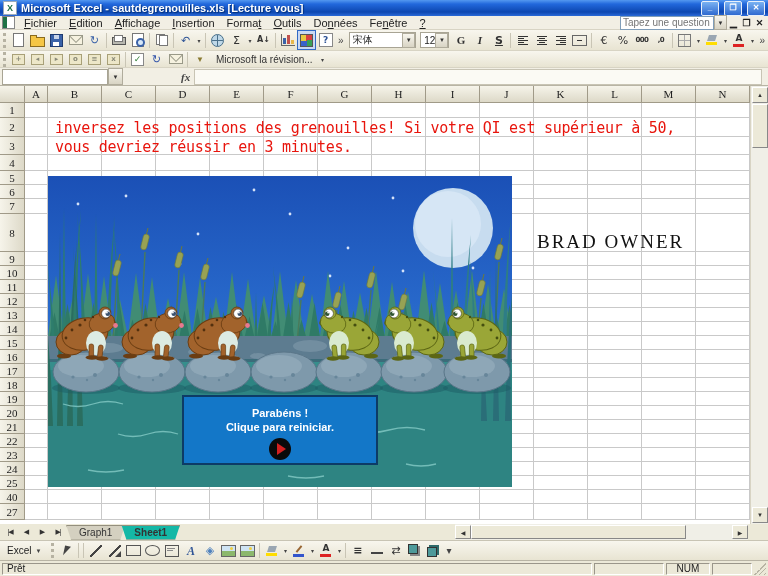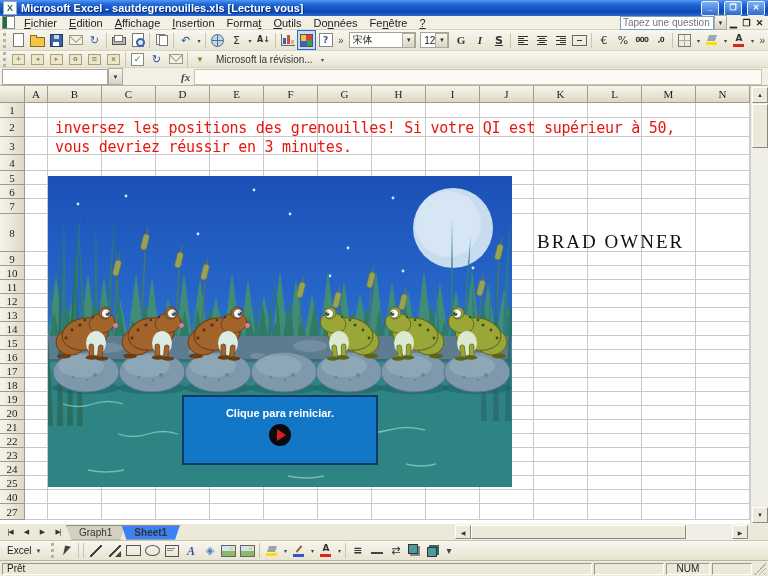--- a/index.html
+++ b/index.html
@@ -140,21 +140,21 @@
   #vscroll{left:750px;top:86px;width:18px;height:438px;background:#F0EFE7;border-left:1px solid #D8D4C4;box-sizing:border-box}
   .sbtn{width:16px;height:16px;background:#ECE9D8;border:1px solid;border-color:#FFF #888 #888 #FFF;
     display:flex;align-items:center;justify-content:center;font-size:6px;color:#333;box-sizing:border-box}
   #vthumb{position:absolute;left:1px;top:18px;width:16px;height:44px;background:#ECE9D8;border:1px solid;border-color:#FFF #888 #888 #FFF;box-sizing:border-box}
   #vdown{position:absolute;left:1px;bottom:1px}
   
   #tabsbar{left:0;top:524px;width:768px;height:16px;background:#ECE9D8;display:flex;align-items:center;box-sizing:border-box;padding-left:2px}
   .tabnav{width:16px;height:13px;display:flex;align-items:center;justify-content:center;font-size:7px;color:#333;letter-spacing:-1px}
   .sheettab{height:15px;display:flex;align-items:center;padding:0 12px;background:#D4D0C0;color:#333;font-size:10px;
     border:1px solid #948F7E;box-sizing:border-box;clip-path:polygon(0 0,100% 0,calc(100% - 5px) 100%,5px 100%);margin-left:-4px}
-  .sheettab.active{background:#3b82f6;font-weight:bold;z-index:2}
+  .sheettab.active{background:#14b8a6;font-weight:bold;z-index:2}
   #hscroll{display:flex;align-items:center;margin-left:auto;margin-right:20px;width:293px;height:16px;background:#F0EFE7}
   #hthumb{width:215px;height:14px;background:#EC E9D8;border:1px solid;border-color:#FFF #888 #888 #FFF;box-sizing:border-box;background:#ECE9D8}
   #htrack{flex:1;height:14px}
   
   #drawbar{left:0;top:540px;width:768px;height:20px;border-top:1px solid #C8C4B4}
   .drwlbl{display:flex;align-items:center;gap:4px;padding:0 7px;font-size:10px;height:17px;white-space:nowrap}
   .ddarr{font-size:6px;color:#444}
   
   #statusbar{left:0;top:560px;width:768px;height:16px;background:#ECE9D8;border-top:1px solid #B8B4A4;
     display:flex;align-items:center;font-size:10px;box-sizing:border-box;padding:1px 2px;gap:2px}
@@ -1042,20 +1042,21 @@
       <g id="frogs">
           <use transform="translate(38,182)" href="#frog" xlink:href="#frog" style="--body:#A2632C;--dark:#6B3D12;--belly:#DCEBE3;--spot:#53300E;--tongue:#E9798F;--pupil:#38506E"></use>
           <use transform="translate(104,182)" href="#frog" xlink:href="#frog" style="--body:#A2632C;--dark:#6B3D12;--belly:#DCEBE3;--spot:#53300E;--tongue:#E9798F;--pupil:#38506E"></use>
           <use transform="translate(170,182)" href="#frog" xlink:href="#frog" style="--body:#A2632C;--dark:#6B3D12;--belly:#DCEBE3;--spot:#53300E;--tongue:#E9798F;--pupil:#38506E"></use>
           <use transform="translate(301,182) scale(-1,1)" href="#frog" xlink:href="#frog" style="--body:#9AA637;--dark:#5C6614;--belly:#D9EACF;--spot:#454F10;--pupil:#2F5430"></use>
           <use transform="translate(366,182) scale(-1,1)" href="#frog" xlink:href="#frog" style="--body:#9AA637;--dark:#5C6614;--belly:#D9EACF;--spot:#454F10;--pupil:#2F5430"></use>
           <use transform="translate(429,182) scale(-1,1)" href="#frog" xlink:href="#frog" style="--body:#9AA637;--dark:#5C6614;--belly:#D9EACF;--spot:#454F10;--pupil:#2F5430"></use>
         </g>
     </svg>
     <div id="dialog">
+      <div class="dline">Parabéns !</div>
       <div class="dline">Clique para reiniciar.</div>
       <div id="play"></div>
     </div>
   </div>
 </div>
 
 <div id="vscroll" class="abs">
   <div class="sbtn" style="margin:1px 0 0 1px">▲</div>
   <div id="vthumb"></div>
   <div class="sbtn" id="vdown">▼</div>

